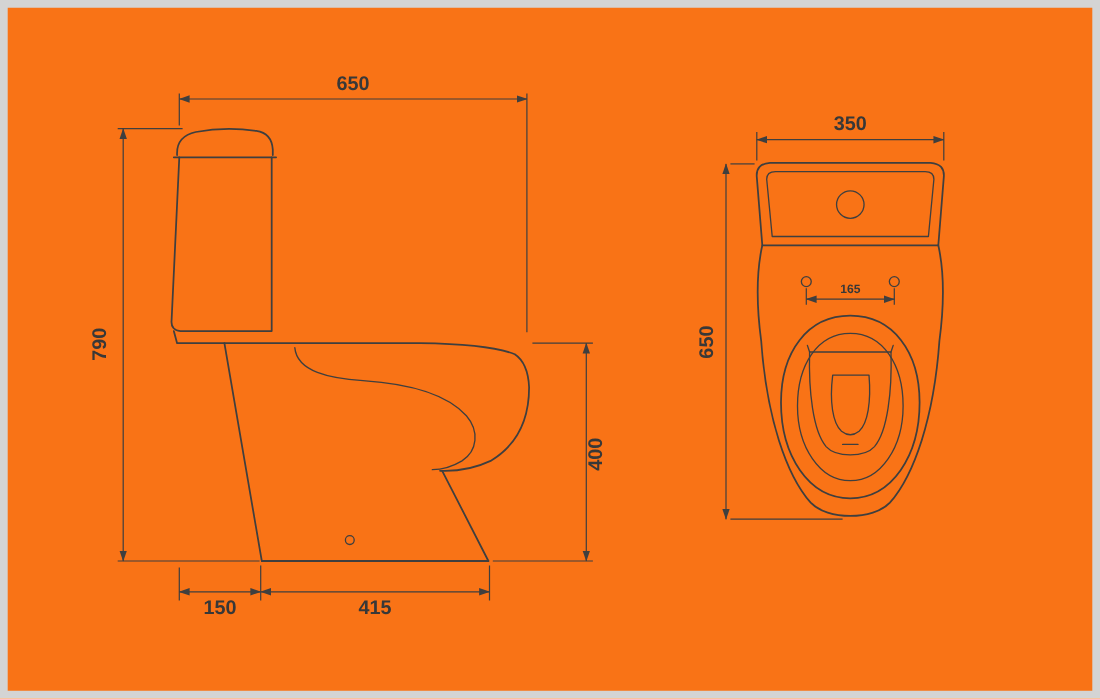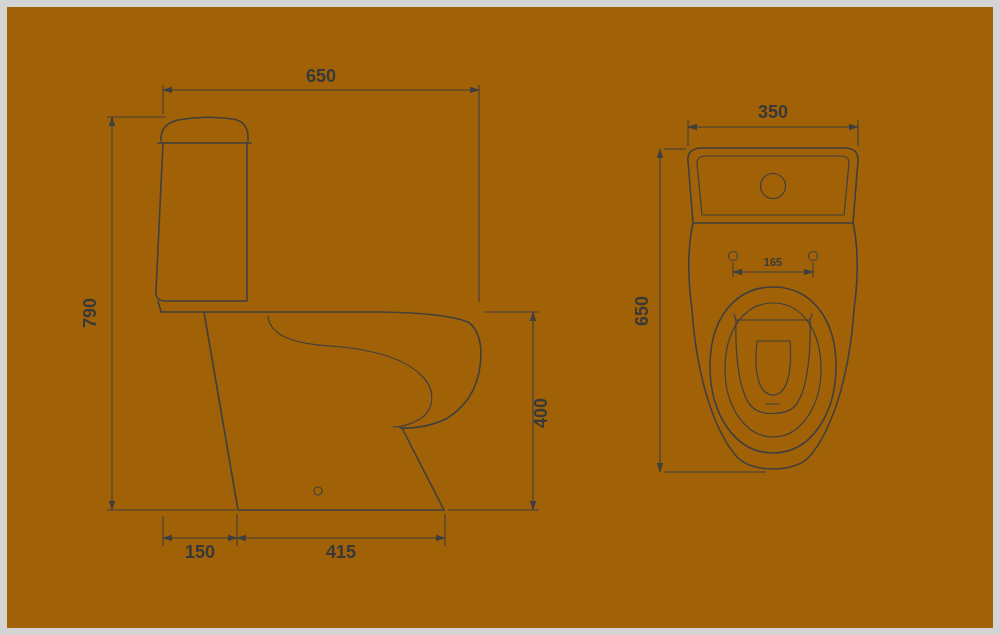--- a/index.html
+++ b/index.html
@@ -1,19 +1,19 @@
 <!DOCTYPE html>
 <html><head>
 <meta charset="utf-8">
 <style>
   html,body{margin:0;padding:0;background:#ffffff;}
   .frame{
     position:relative;
     width:1000px;height:635px;
-    background:#a16207;
+    background:#f97316;
     overflow:hidden;
   }
   .frame::after{
     content:"";
     position:absolute;inset:0;
     box-shadow:inset 0 0 0 7px #d4d4d4;
     pointer-events:none;
   }
   svg{display:block;}
   .outline{fill:none;stroke:#3f3f3f;stroke-width:1.6;stroke-linecap:round;stroke-linejoin:round;}

